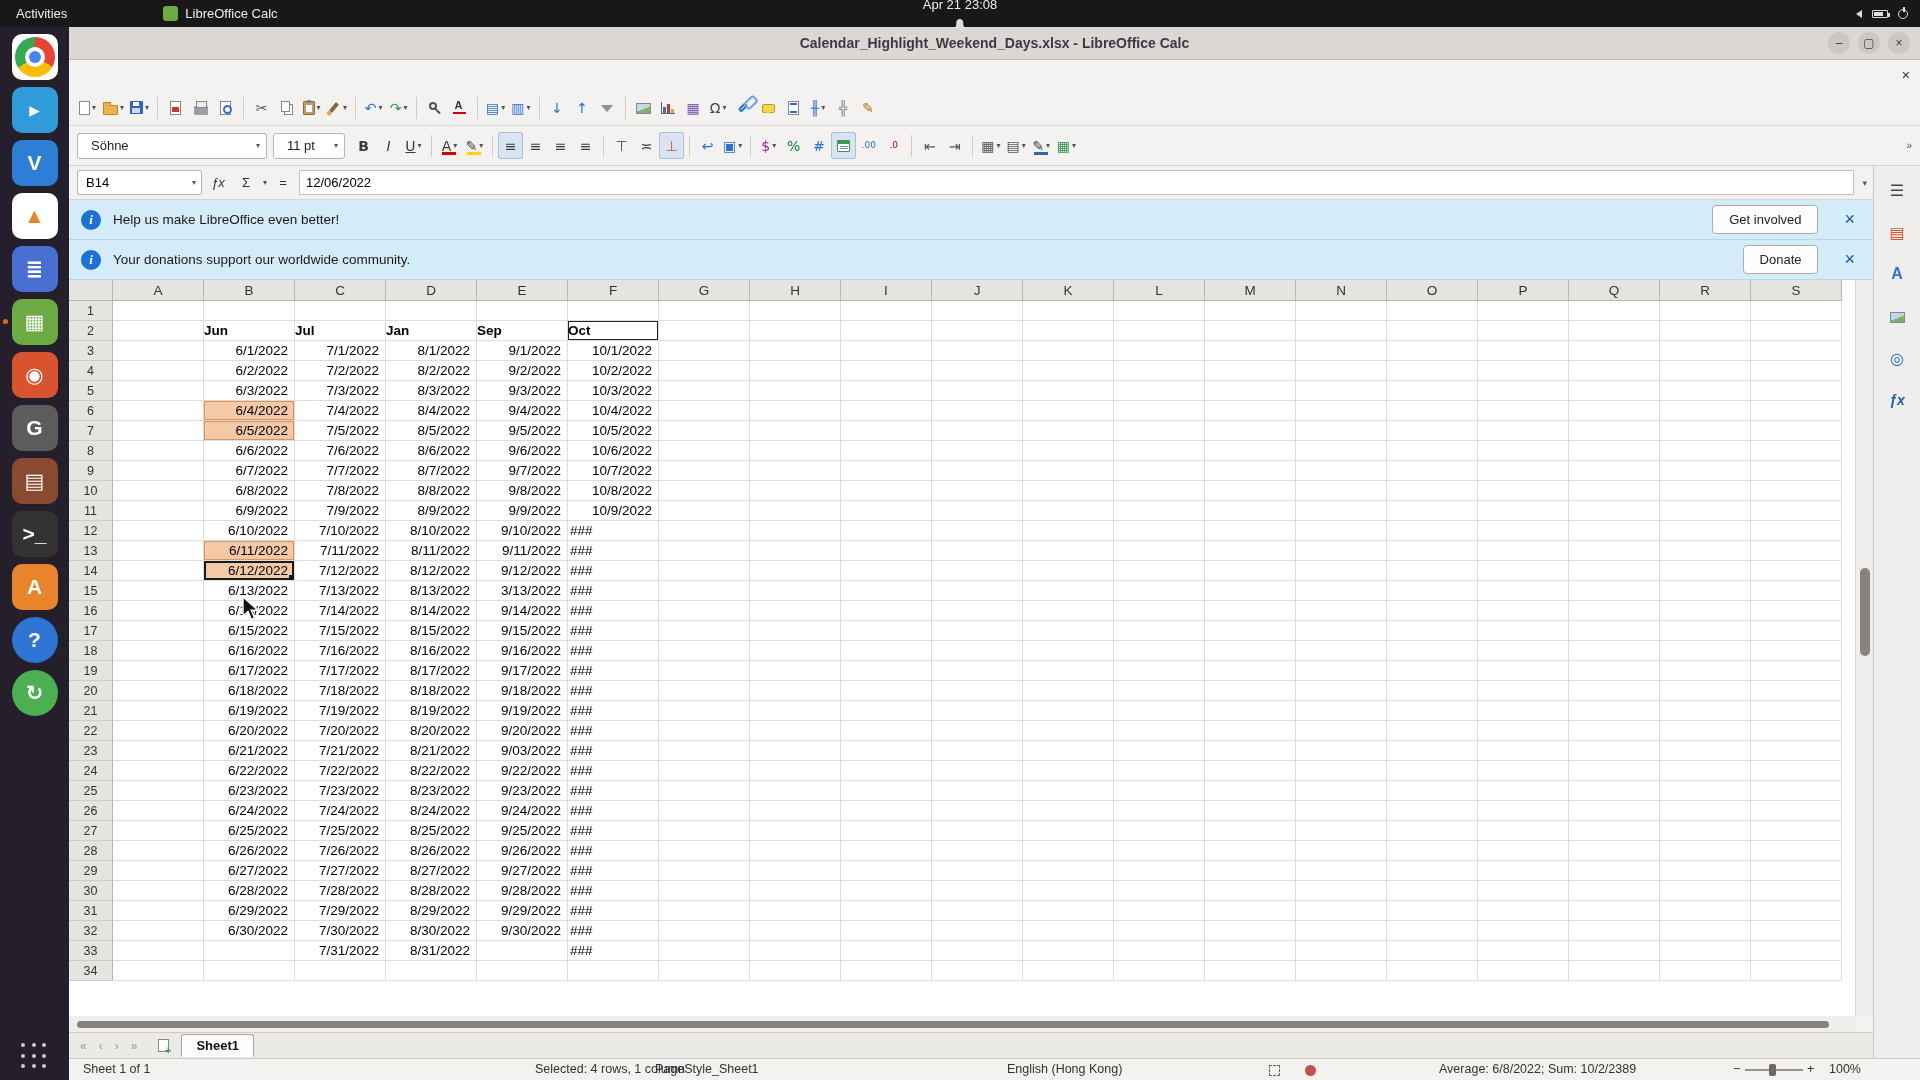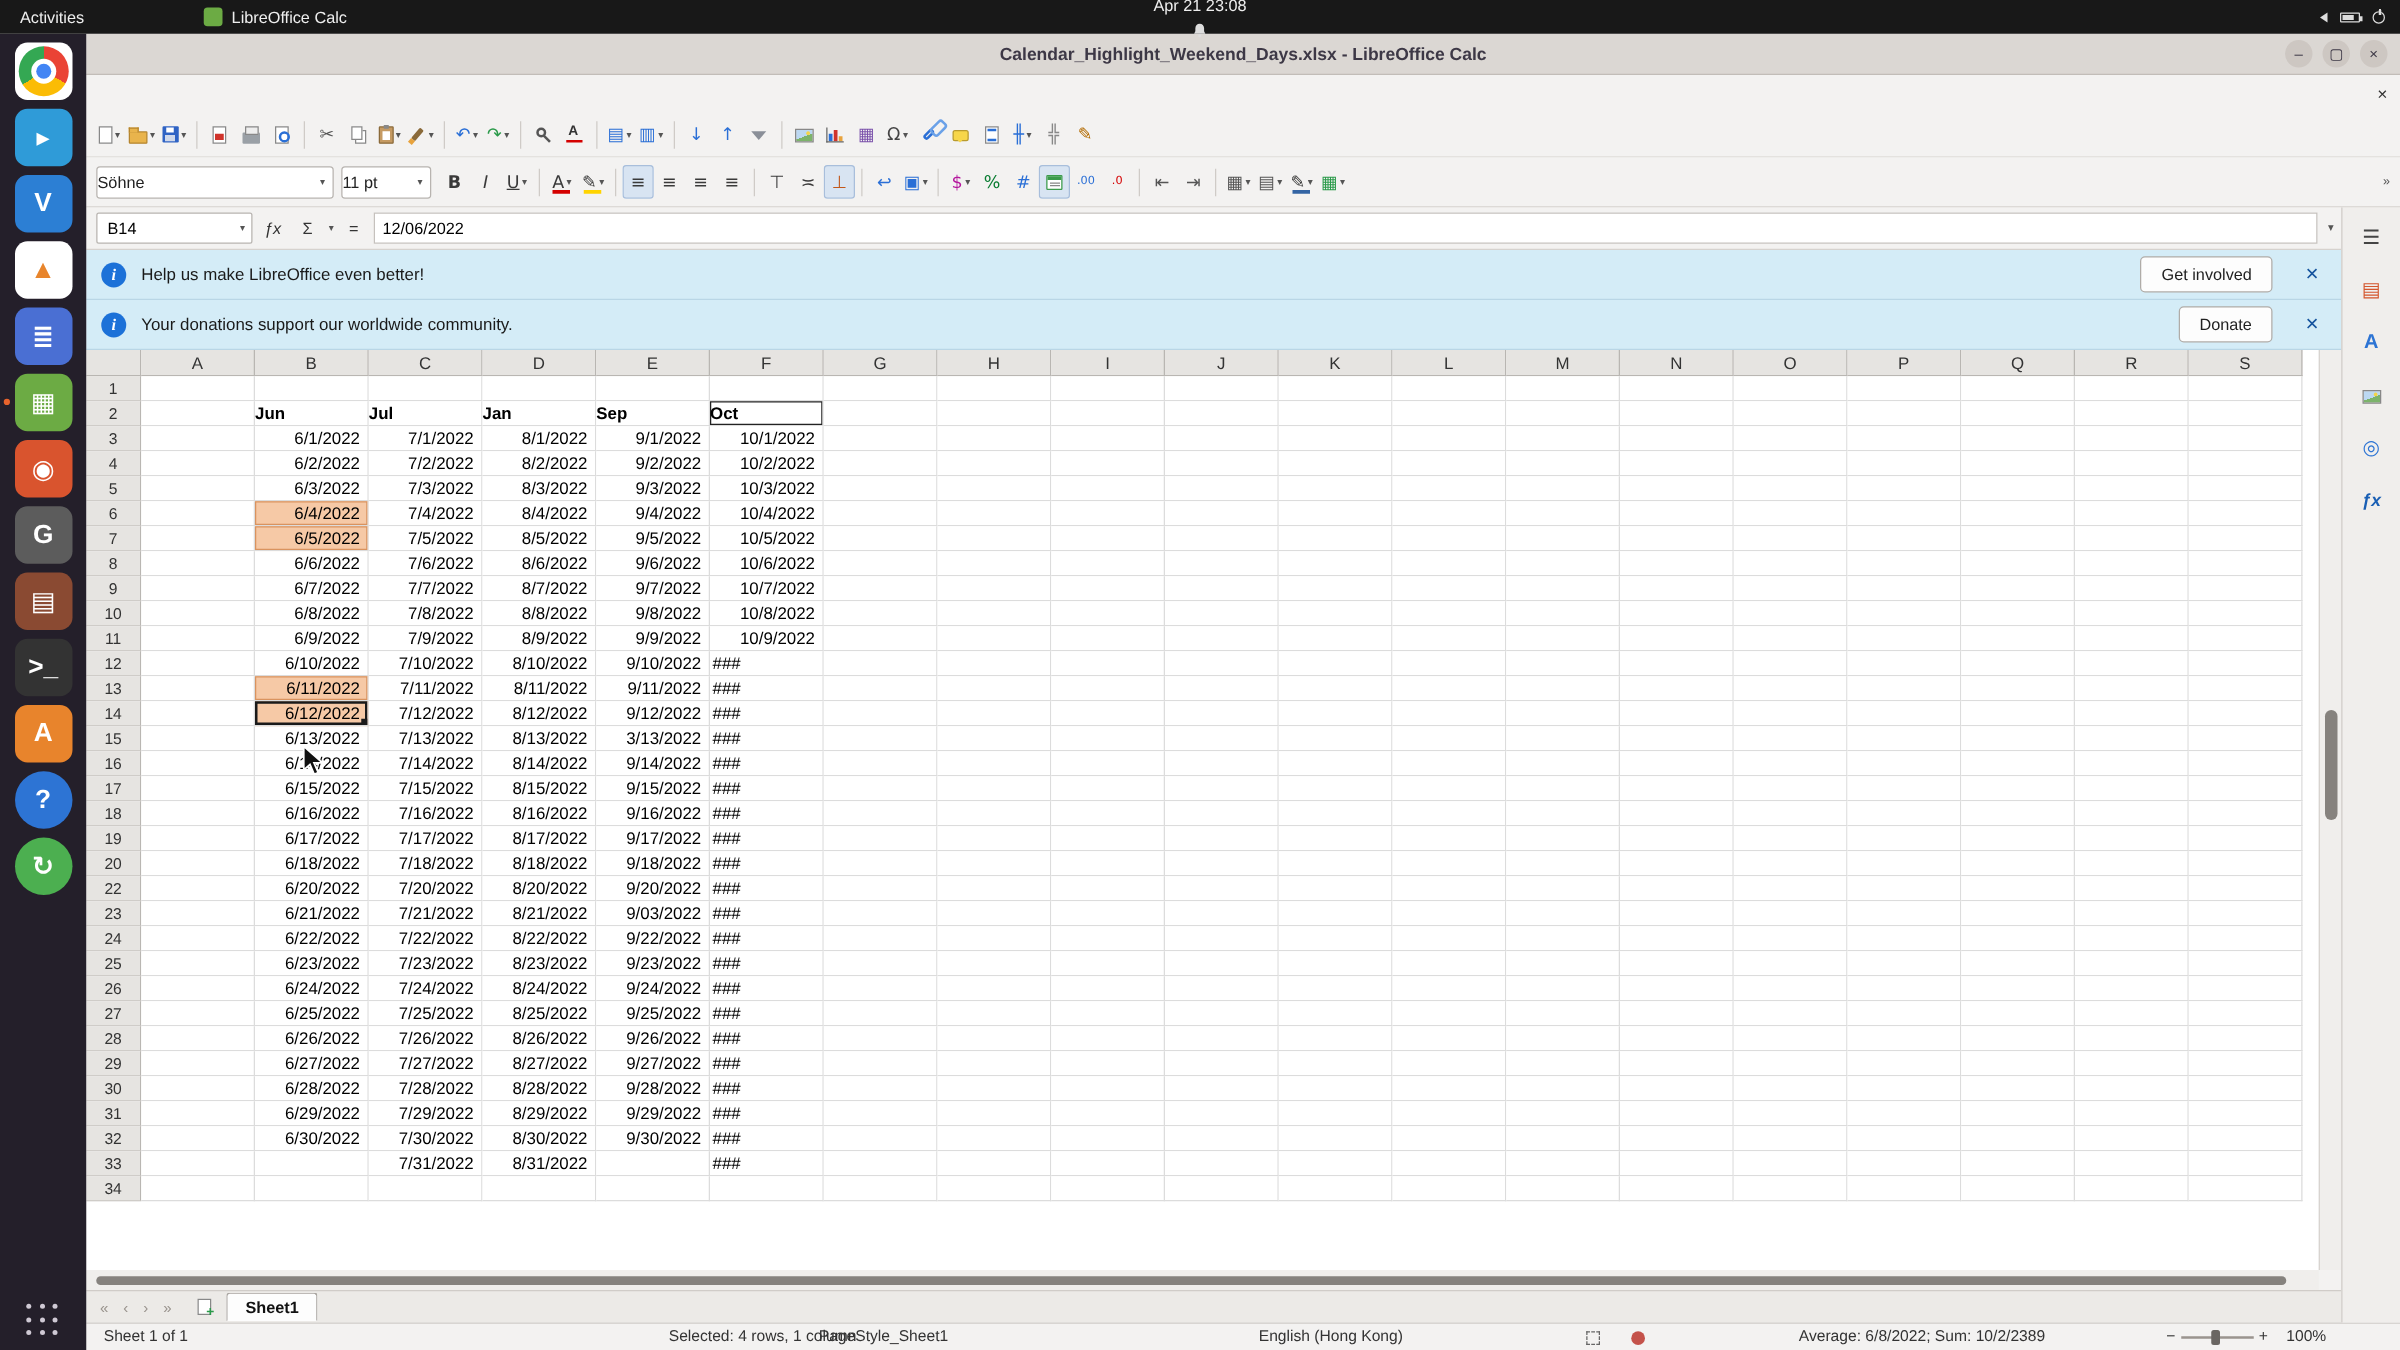--- a/index.html
+++ b/index.html
@@ -45,21 +45,21 @@
 
   .toolbar { position:absolute; left:0; top:63px; width:1851px; height:36px; background:#f3f2f1; border-bottom:1px solid #e0ddd9; display:flex; align-items:center; padding-left:6px; }
   .formatbar { position:absolute; left:0; top:99px; width:1851px; height:40px; background:#f3f2f1; border-bottom:1px solid #d6d2ce; display:flex; align-items:center; padding-left:8px; }
   .tb-btn { display:flex; align-items:center; justify-content:center; min-width:25px; height:27px; padding:0 3px; border-radius:3px; position:relative; gap:1px; }
   .tb-btn.active { background:#d8e4f2; box-shadow:inset 0 0 0 1px #a8bedb; }
   .tb-sep { width:1px; height:22px; background:#cfcbc7; margin:0 5px; display:inline-block; }
   .glyph { font-family:"DejaVu Sans",sans-serif; font-size:14px; line-height:1; color:#3a3a3a; }
   .dd { font-size:8px; color:#555; margin-left:1px; }
   .colorbar { position:absolute; left:5px; bottom:4px; width:14px; height:3px; }
 
-  .combo { height:26px; background:#fff; border:1px solid #b8b4b0; border-radius:3px; display:flex; align-items:center; font-size:13px; color:#222; padding-left:0; position:relative; margin-right:6px; }
+  .combo { height:26px; background:#fff; border:1px solid #b8b4b0; border-radius:3px; display:flex; align-items:center; font-size:13px; color:#222; padding-left:13px; position:relative; margin-right:6px; }
   .combo .dd { position:absolute; right:6px; }
   .combo-font { width:190px; }
   .combo-size { width:72px; }
 
   
   .shp { display:inline-block; position:relative; }
   .shp-doc,.shp-pdf,.shp-preview,.shp-hf { width:11px; height:14px; background:#fff; border:1px solid #888; }
   .shp-pdf::after { content:""; position:absolute; left:1px; bottom:2px; width:7px; height:5px; background:#d0342c; }
   .shp-preview::after { content:""; position:absolute; left:2px; top:3px; width:5px; height:5px; border:2px solid #2a6fd6; border-radius:50%; }
   .shp-hf::before { content:""; position:absolute; top:1px; left:1px; right:1px; height:2px; background:#2a6fd6; }
@@ -981,20 +981,42 @@
             <td class="cell"></td>
             <td class="cell"></td>
             <td class="cell"></td>
             <td class="cell"></td>
             <td class="cell"></td>
             <td class="cell"></td>
             <td class="cell"></td>
             <td class="cell"></td>
           </tr>
           <tr>
+            <th class="rh">21</th>
+            <td class="cell"></td>
+            <td class="cell date">6/19/2022</td>
+            <td class="cell date">7/19/2022</td>
+            <td class="cell date">8/19/2022</td>
+            <td class="cell date">9/19/2022</td>
+            <td class="cell hash">###</td>
+            <td class="cell"></td>
+            <td class="cell"></td>
+            <td class="cell"></td>
+            <td class="cell"></td>
+            <td class="cell"></td>
+            <td class="cell"></td>
+            <td class="cell"></td>
+            <td class="cell"></td>
+            <td class="cell"></td>
+            <td class="cell"></td>
+            <td class="cell"></td>
+            <td class="cell"></td>
+            <td class="cell"></td>
+          </tr>
+          <tr>
             <th class="rh">22</th>
             <td class="cell"></td>
             <td class="cell date">6/20/2022</td>
             <td class="cell date">7/20/2022</td>
             <td class="cell date">8/20/2022</td>
             <td class="cell date">9/20/2022</td>
             <td class="cell hash">###</td>
             <td class="cell"></td>
             <td class="cell"></td>
             <td class="cell"></td>

